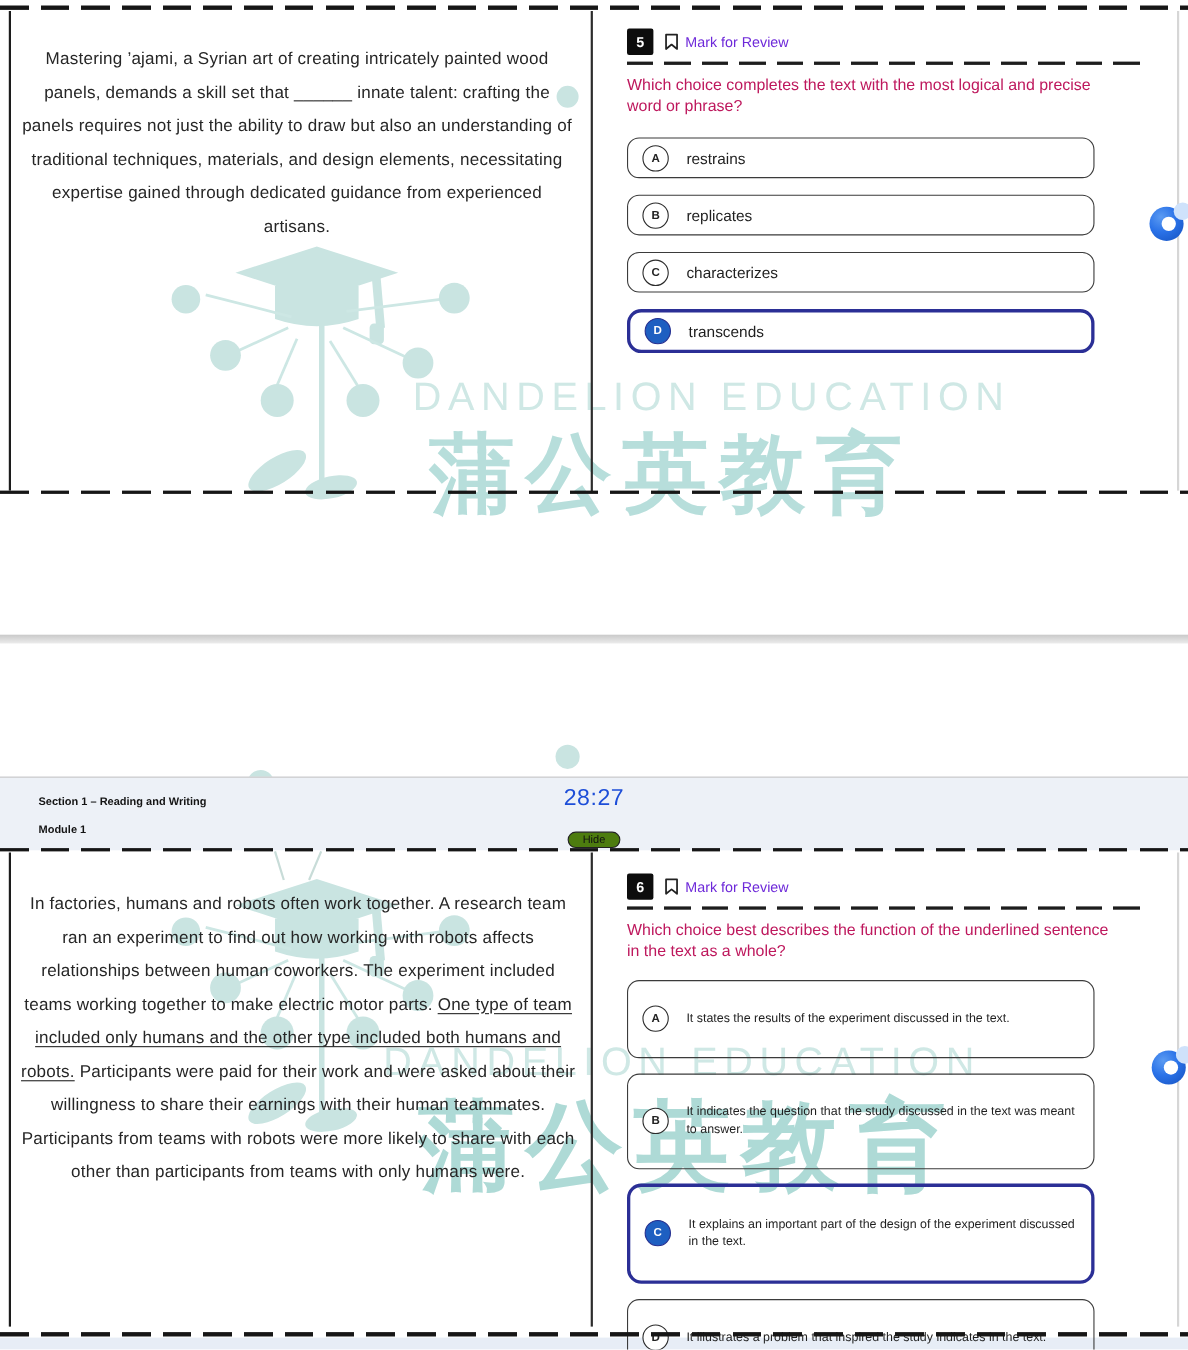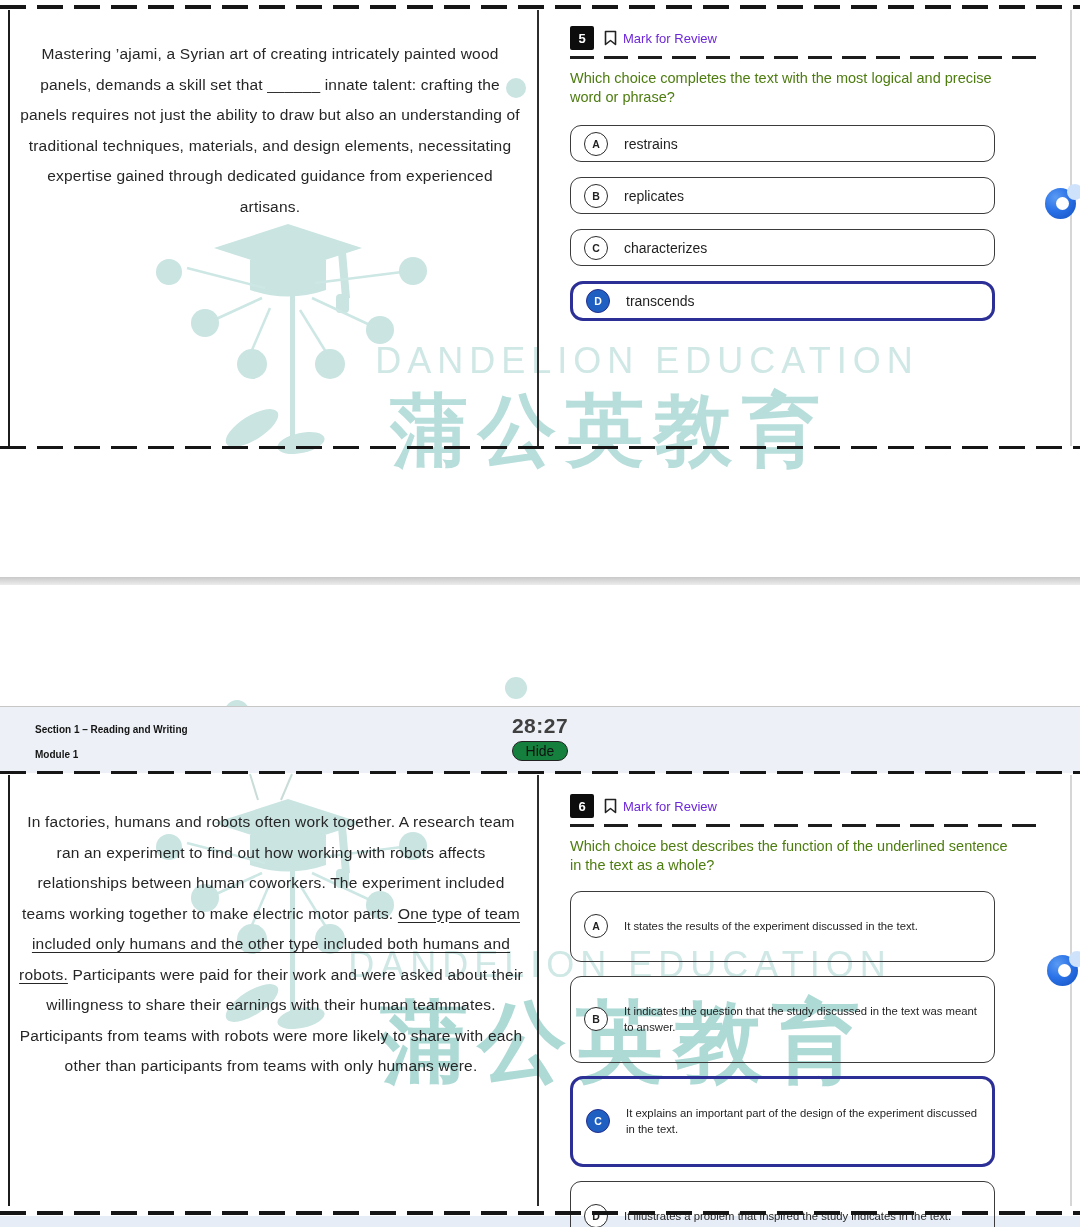--- a/index.html
+++ b/index.html
@@ -25,38 +25,38 @@
   
   .passage{position:absolute;z-index:1;font-size:15.5px;line-height:30.5px;letter-spacing:.2px;color:#262626;text-align:center;}
   .passage .ul{text-decoration:underline;text-underline-offset:3px;}
   
   .qpanel{position:absolute;z-index:1;width:470px;}
   .qheader{display:flex;align-items:center;gap:10px;height:28px;}
   .qnum{width:24px;height:24px;background:#0d0d0d;color:#fff;font-size:13px;font-weight:bold;
         display:flex;align-items:center;justify-content:center;border-radius:2px;flex:0 0 auto;}
   .mark{display:flex;align-items:center;gap:6px;font-size:13px;color:#6d28d9;cursor:default;}
   .qdash{height:3px;margin-top:4px;background:repeating-linear-gradient(90deg,#1d1d1d 0 24px,transparent 24px 34px);}
-  .qtext{margin-top:10px;width:452px;font-size:14.5px;line-height:19px;color:#4d7c0f;}
+  .qtext{margin-top:10px;width:452px;font-size:14.5px;line-height:19px;color:#be185d;}
   .opts{margin-top:18px;}
   .opt{position:relative;width:425px;border:1.6px solid #3b3b3b;border-radius:11px;background:#fff;
        display:flex;align-items:center;gap:16px;padding:0 12px 0 13px;min-height:37px;margin-bottom:15px;box-sizing:border-box;}
   .opt.transparent{background:transparent;}
   .opt.selected{border:3px solid #2b2f96;border-radius:13px;}
   .letter{width:22px;height:22px;border:1.7px solid #2b2b2b;border-radius:50%;flex:0 0 auto;
           display:flex;align-items:center;justify-content:center;font-size:10.5px;font-weight:bold;color:#222;background:#fff;}
   .opt.selected .letter{background:#1e5fc1;border-color:#242e8f;color:#fff;}
   .opt-text{font-size:14px;color:#1f1f1f;}
   .opt-text.small{font-size:11.3px;line-height:16.5px;padding:26px 0;}
   
   .band{position:absolute;left:0;top:706px;width:1080px;height:66px;background:#edf1f7;border-top:1px solid #c7c7c7;z-index:1;}
   .band-left{position:absolute;left:35px;top:10px;font-size:10px;font-weight:bold;color:#141414;line-height:25px;}
   .band-center{position:absolute;left:470px;top:7px;width:140px;text-align:center;}
-  .timer{font-size:21px;font-weight:bold;color:#404040;letter-spacing:.5px;}
-  .hide-btn{display:inline-block;margin-top:3px;border:1.6px solid #222;border-radius:10px;background:#15803d;
-            font-size:14px;color:#111;padding:1px 13px;cursor:default;}
+  .timer{font-size:21px;font-weight:normal;color:#1d4ed8;letter-spacing:.5px;}
+  .hide-btn{display:inline-block;margin-top:18px;border:1.6px solid #222;border-radius:10px;background:#4d7c0f;
+            font-size:10px;color:#111;padding:1px 13px;cursor:default;}
   
   .float-btn{position:absolute;z-index:3;width:31px;height:31px;border-radius:50%;
              background:radial-gradient(circle at 34% 30%,#5b9bf2 0%,#2a72e8 45%,#1450be 100%);}
   .float-btn::before{content:"";position:absolute;right:-7px;top:-4px;width:16px;height:16px;border-radius:50%;background:#cfe2fb;z-index:-1;}
   .float-btn::after{content:"";position:absolute;left:11px;top:9px;width:13px;height:13px;border-radius:50%;background:#fff;}
   .bookmark-svg{display:block;}
 </style>
 </head>
 <body>
 

